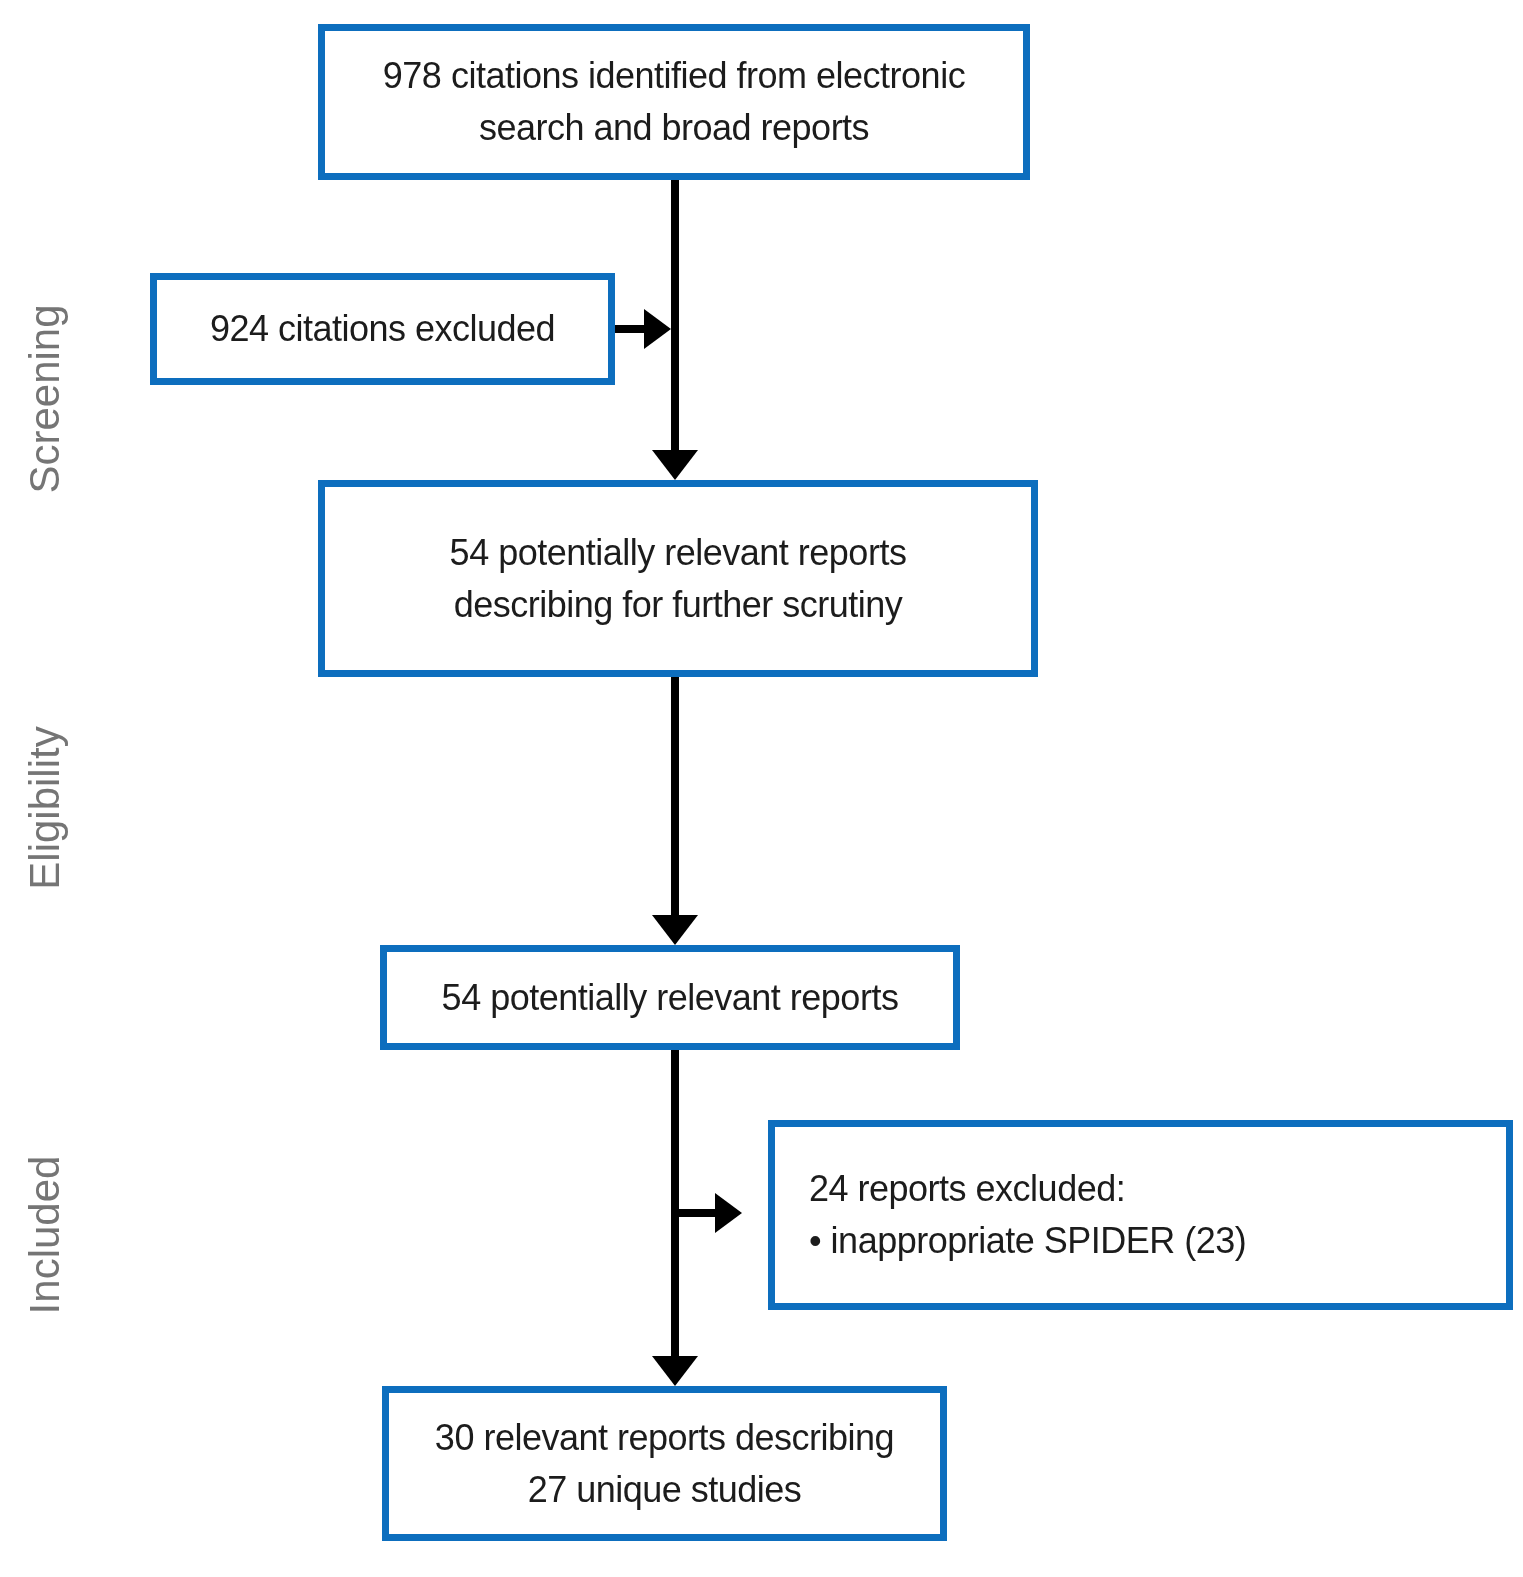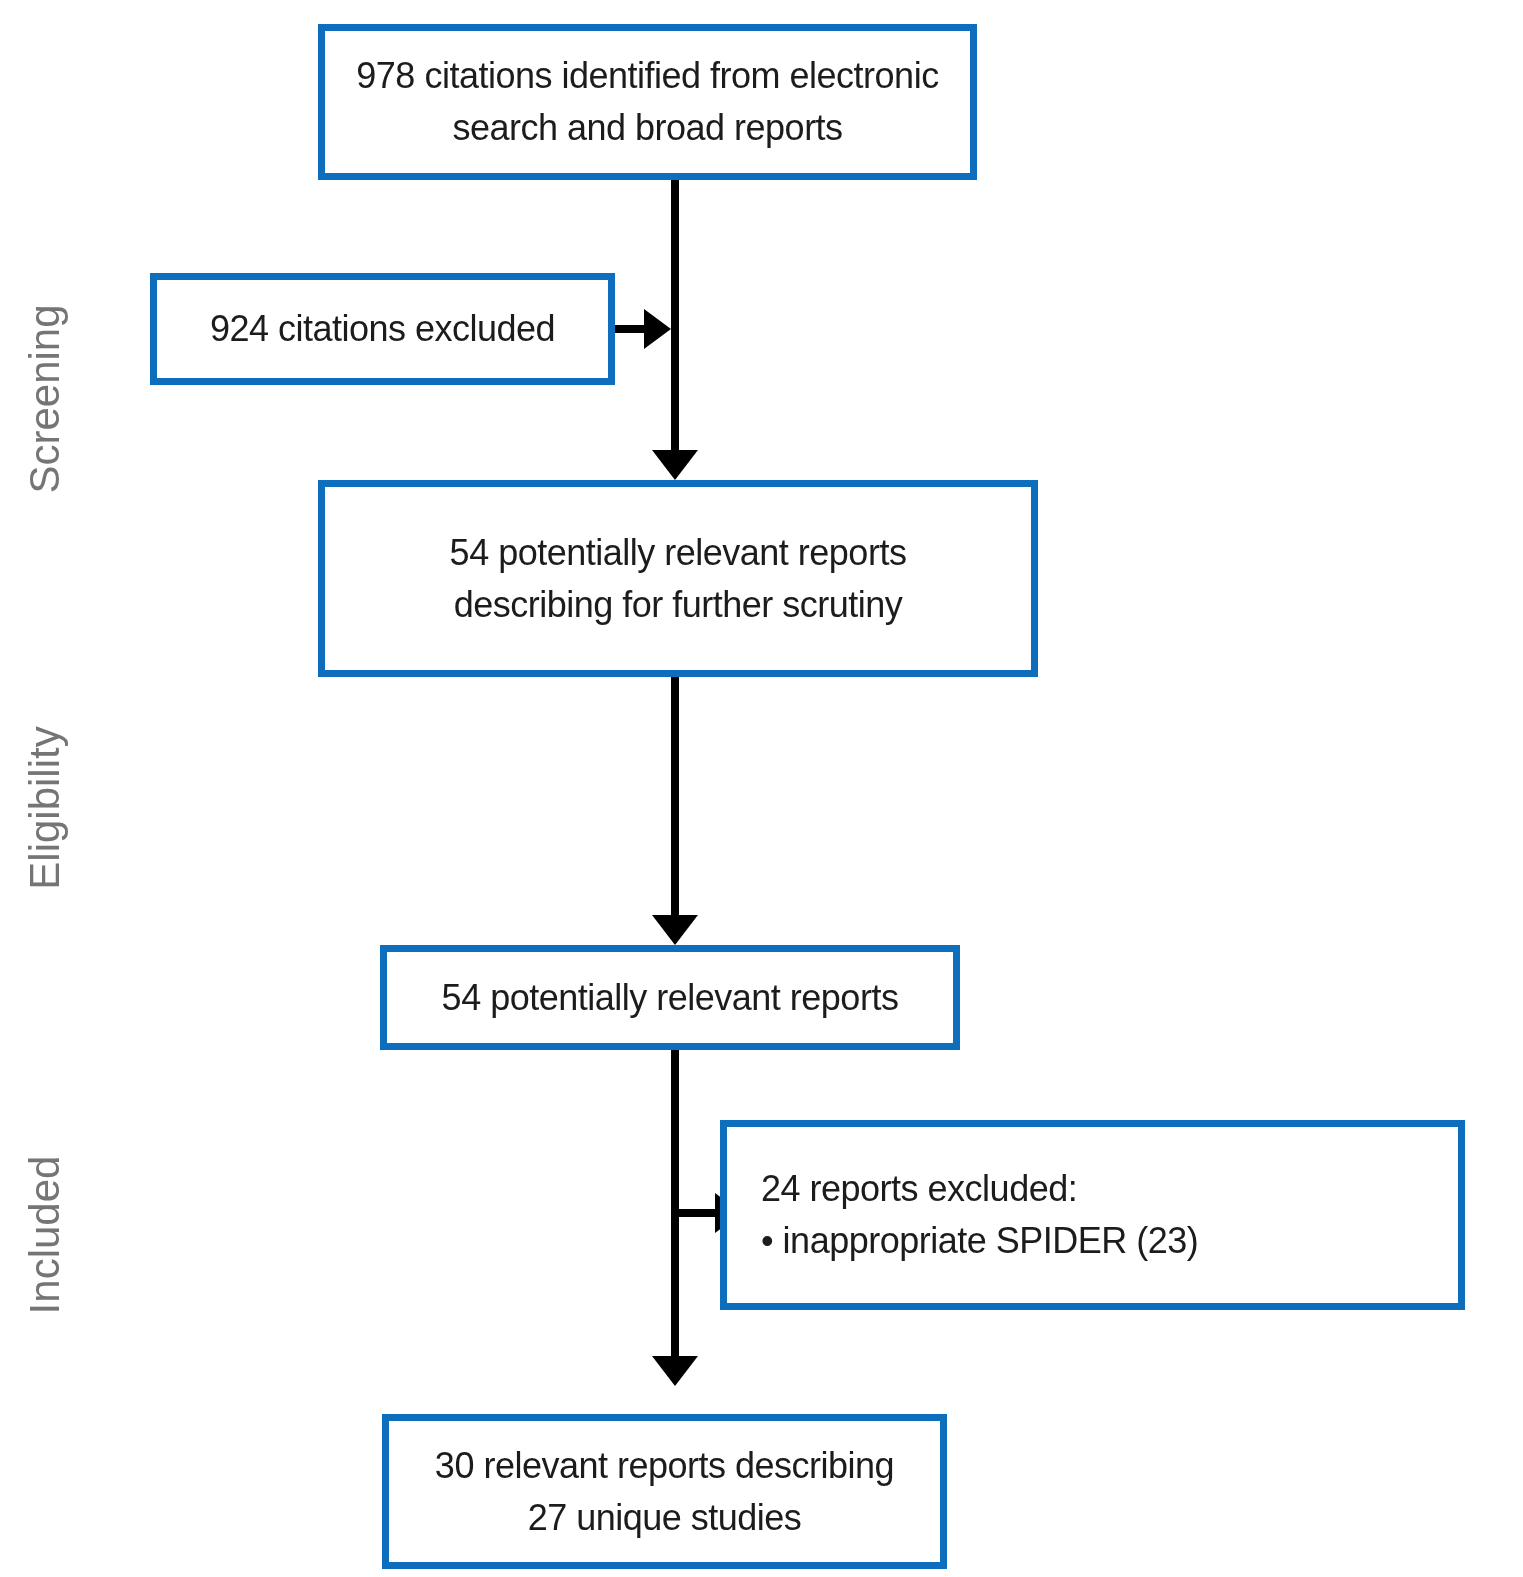--- a/index.html
+++ b/index.html
@@ -68,26 +68,26 @@
   }
   .stage-label {
     position: absolute;
     transform: translate(-50%, -50%) rotate(-90deg);
     font-size: 42px;
     color: #757575;
     white-space: nowrap;
   }
 
   
-  #box-identified   { left: 318px; top: 24px;   width: 659px; height: 156px; }
+  #box-identified   { left: 318px; top: 24px;   width: 712px; height: 156px; }
   #box-excluded-scr { left: 150px; top: 273px;  width: 465px; height: 112px; justify-content: center; }
   #box-retrieved    { left: 318px; top: 480px;  width: 720px; height: 197px; }
   #box-relevant     { left: 380px; top: 945px;  width: 580px; height: 105px; }
-  #box-excluded-eli { left: 720px; top: 1120px; width: 745px; height: 190px; }
-  #box-included     { left: 382px; top: 1386px; width: 565px; height: 155px; margin-top: 28px; }
+  #box-excluded-eli { left: 768px; top: 1120px; width: 745px; height: 190px; }
+  #box-included     { left: 382px; top: 1386px; width: 565px; height: 155px; }
 
   #vline-1 { left: 671px; top: 180px;  height: 275px; }
   #ahead-1 { left: 652px; top: 450px; }
   #hline-1 { left: 613px; top: 325px;  width: 34px; }
   #ahead-r1{ left: 644px; top: 309px; }
   #vline-2 { left: 671px; top: 677px;  height: 243px; }
   #ahead-2 { left: 652px; top: 915px; }
   #vline-3 { left: 671px; top: 1050px; height: 310px; }
   #ahead-3 { left: 652px; top: 1356px; }
   #hline-2 { left: 675px; top: 1209px; width: 44px; }

